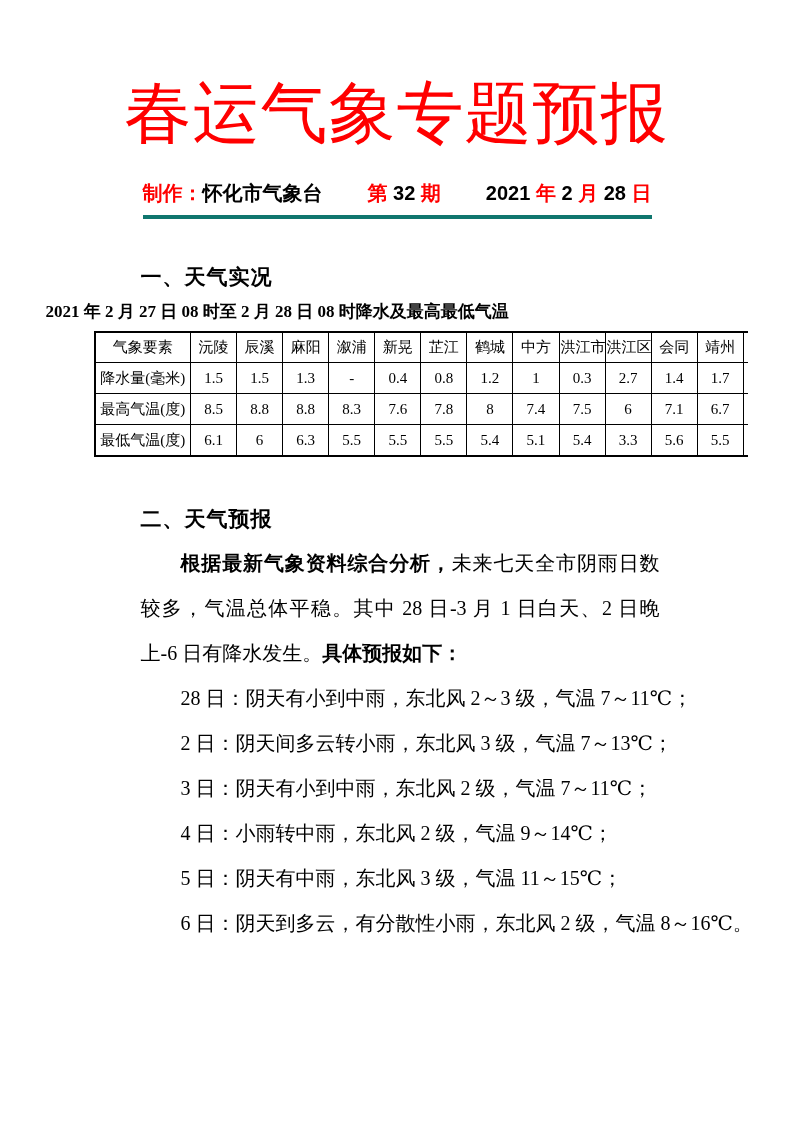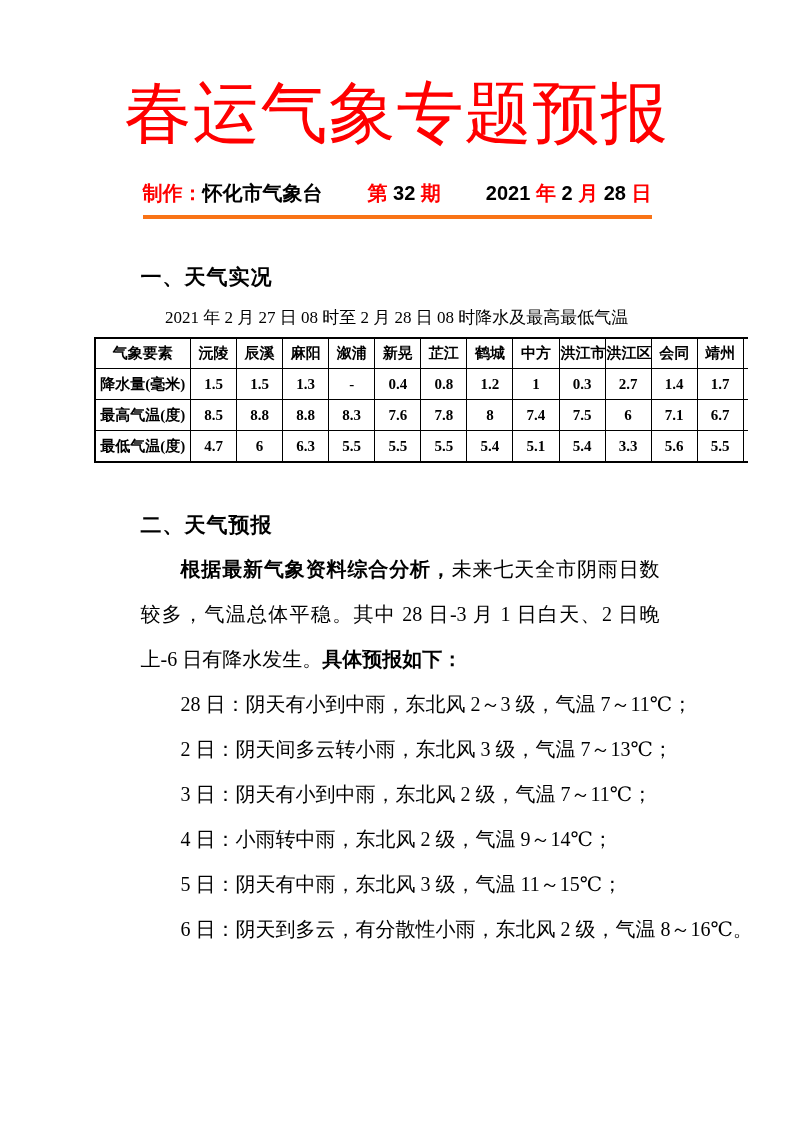--- a/index.html
+++ b/index.html
@@ -28,54 +28,54 @@
   }
 
   .meta-row {
     margin: 24px 96px 0 97px;
     display: flex;
     justify-content: space-between;
     align-items: baseline;
     font-family: "Liberation Sans", "DejaVu Sans", sans-serif;
     font-weight: bold;
     font-size: 20px;
-    border-bottom: 4px solid #f97316;
+    border-bottom: 4px solid #0f766e;
     padding-bottom: 8px;
     white-space: nowrap;
   }
   .meta-row .seg { display: inline-block; }
 
   .section-heading {
     margin: 44px 90px 0 95px;
     font-size: 21px;
     font-weight: bold;
     letter-spacing: 1px;
   }
 
   .table-title {
-    margin-top: 15px;
-    text-align: center;
+    margin-top: 9px;
+    text-align: left;
     font-size: 17px;
-    font-weight: normal;
+    font-weight: bold;
   }
 
   table.weather {
     margin: 8px 0 0 48px;
     width: 697px;
     border-collapse: collapse;
     table-layout: fixed;
     border: 2px solid #000;
   }
   table.weather th, table.weather td {
     border: 1px solid #000;
     height: 31px;
     text-align: center;
     vertical-align: middle;
     font-size: 15px;
-    font-weight: bold;
+    font-weight: normal;
     padding: 0 1px;
     overflow: hidden;
     white-space: nowrap;
   }
   table.weather col.label-col { width: 96px; }
 
   .section2-heading { margin-top: 48px; }
 
   .intro-para {
     margin: 8px 88px 0 95px;
@@ -173,21 +173,21 @@
         <td>8</td>
         <td>7.4</td>
         <td>7.5</td>
         <td>6</td>
         <td>7.1</td>
         <td>6.7</td>
         <td>6.9</td>
       </tr>
       <tr>
         <td>最低气温(度)</td>
-        <td>4.7</td>
+        <td>6.1</td>
         <td>6</td>
         <td>6.3</td>
         <td>5.5</td>
         <td>5.5</td>
         <td>5.5</td>
         <td>5.4</td>
         <td>5.1</td>
         <td>5.4</td>
         <td>3.3</td>
         <td>5.6</td>

